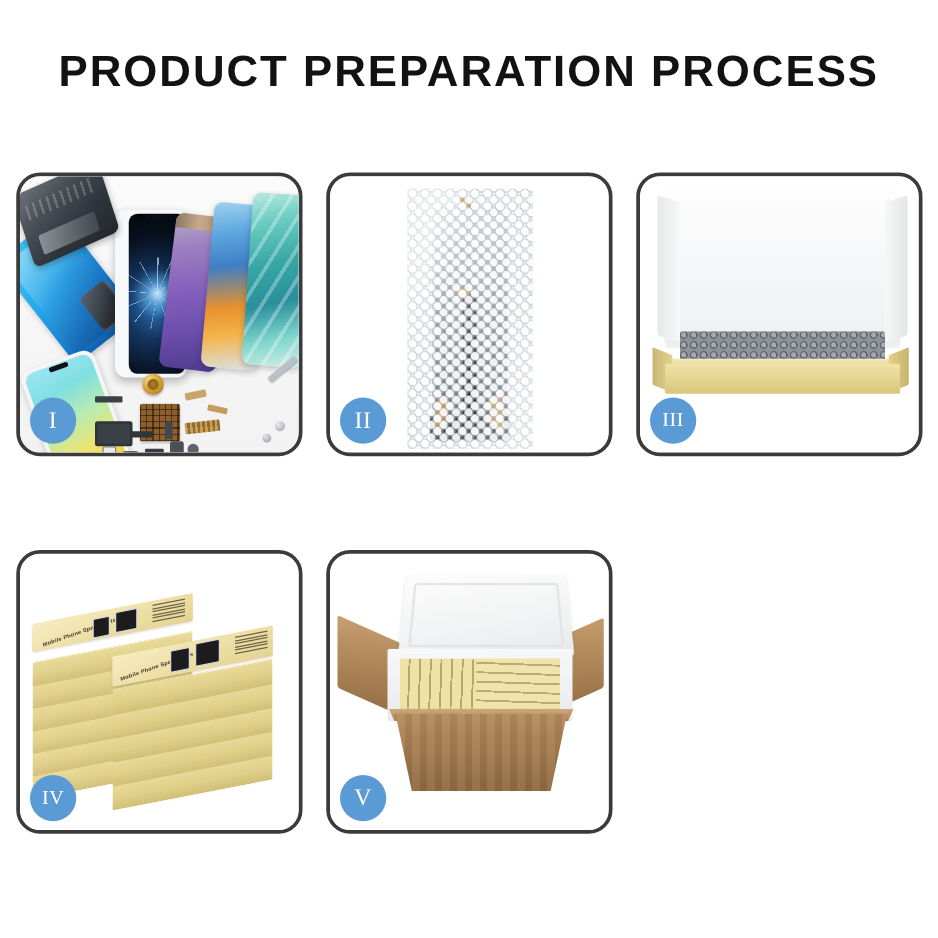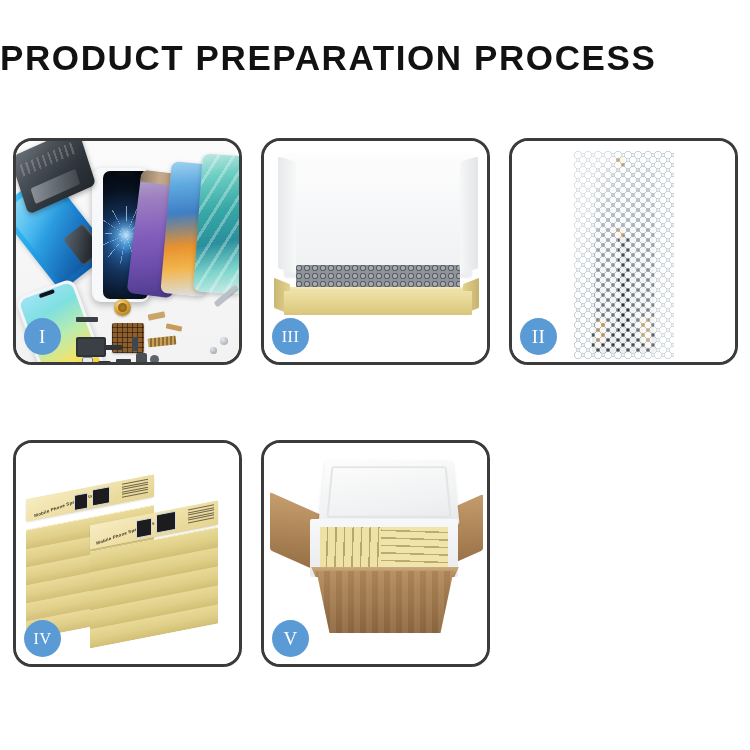--- a/index.html
+++ b/index.html
@@ -10,21 +10,21 @@
   }
   body {
     width: 750px;
     height: 750px;
     font-family: "Liberation Sans", sans-serif;
     overflow: hidden;
     position: relative;
   }
 
   
-  #header { padding-top: 40px; text-align: left; }
+  #header { padding-top: 40px; text-align: center; }
   #page-title {
     font-size: 35px;
     font-weight: 700;
     letter-spacing: 1.6px;
     color: #121212;
     line-height: 1;
     white-space: nowrap;
   }
   #page-subtitle {
     margin-top: 13px;
@@ -472,52 +472,52 @@
       <div class="cmp cmp-c5"></div>
       <div class="cmp cmp-c6"></div>
       <div class="cmp cmp-c7"></div>
       <div class="cmp cmp-scr"></div>
       <div class="cmp cmp-scr2"></div>
       <div class="cmp cmp-scr3"></div>
     </div>
     <div class="badge">I</div>
   </div>
 
-  <div class="panel p3">
-    <div class="panel-stage">
-      <div class="stage-bg"></div>
-      <div class="b3-lid"></div>
-      <div class="b3-inner"></div>
-      <div class="b3-foam"></div>
-      <div class="b3-rim"></div>
-      <div class="b3-left"></div>
-      <div class="b3-right"></div>
-      <div class="b3-front"></div>
-    </div>
-    <div class="badge sm">III</div>
-  </div>
-
   <div class="panel p2">
     <div class="panel-stage">
       <div class="stage-bg"></div>
       <div class="bag">
         <div class="part"></div>
         <div class="flex"></div>
         <div class="base"></div>
         <div class="tape1"></div>
         <div class="tape2"></div>
         <div class="tape3"></div>
         <div class="tape4"></div>
         <div class="bubbles"></div>
         <div class="sheen"></div>
       </div>
     </div>
     <div class="badge">II</div>
   </div>
 
+  <div class="panel p3">
+    <div class="panel-stage">
+      <div class="stage-bg"></div>
+      <div class="b3-lid"></div>
+      <div class="b3-inner"></div>
+      <div class="b3-foam"></div>
+      <div class="b3-rim"></div>
+      <div class="b3-left"></div>
+      <div class="b3-right"></div>
+      <div class="b3-front"></div>
+    </div>
+    <div class="badge sm">III</div>
+  </div>
+
   <div class="panel p4">
     <div class="panel-stage">
       <div class="stage-bg"></div>
       <div class="stackwrap">
 
         <div class="slab-l" style="top:164px"></div>
         <div class="slab-l" style="top:146px"></div>
         <div class="slab-l" style="top:128px"></div>
         <div class="slab-l" style="top:110px"></div>
         <div class="slab-l" style="top:92px"></div>

